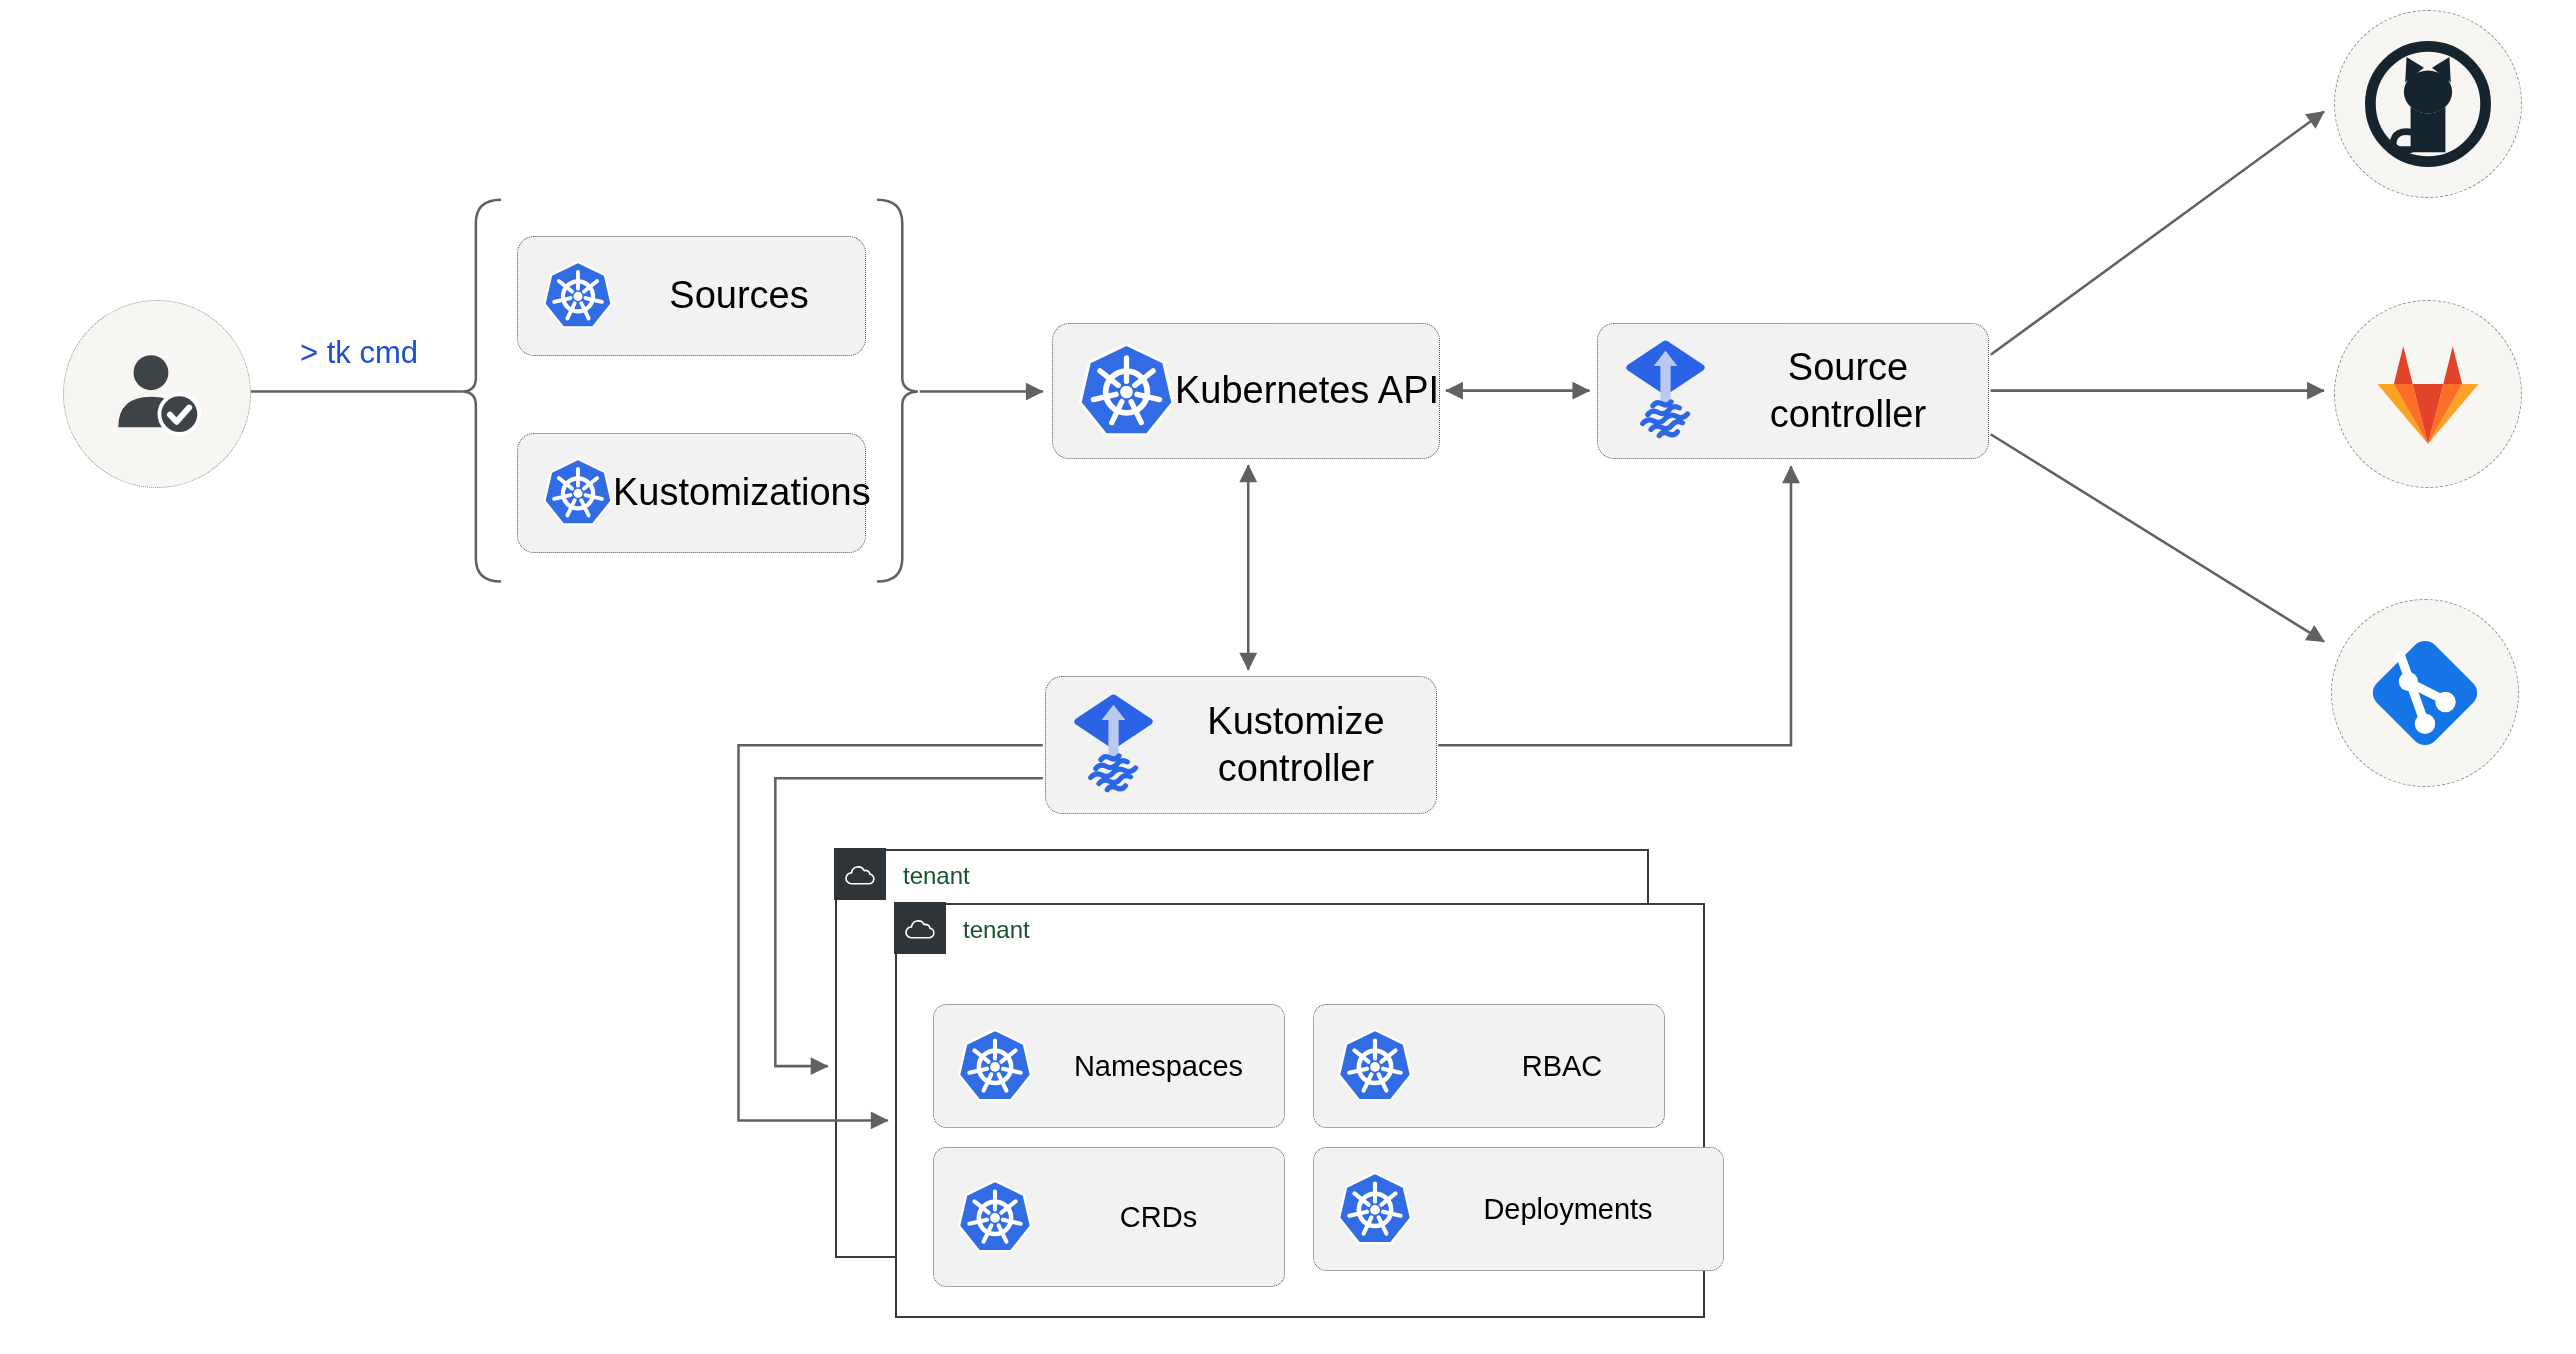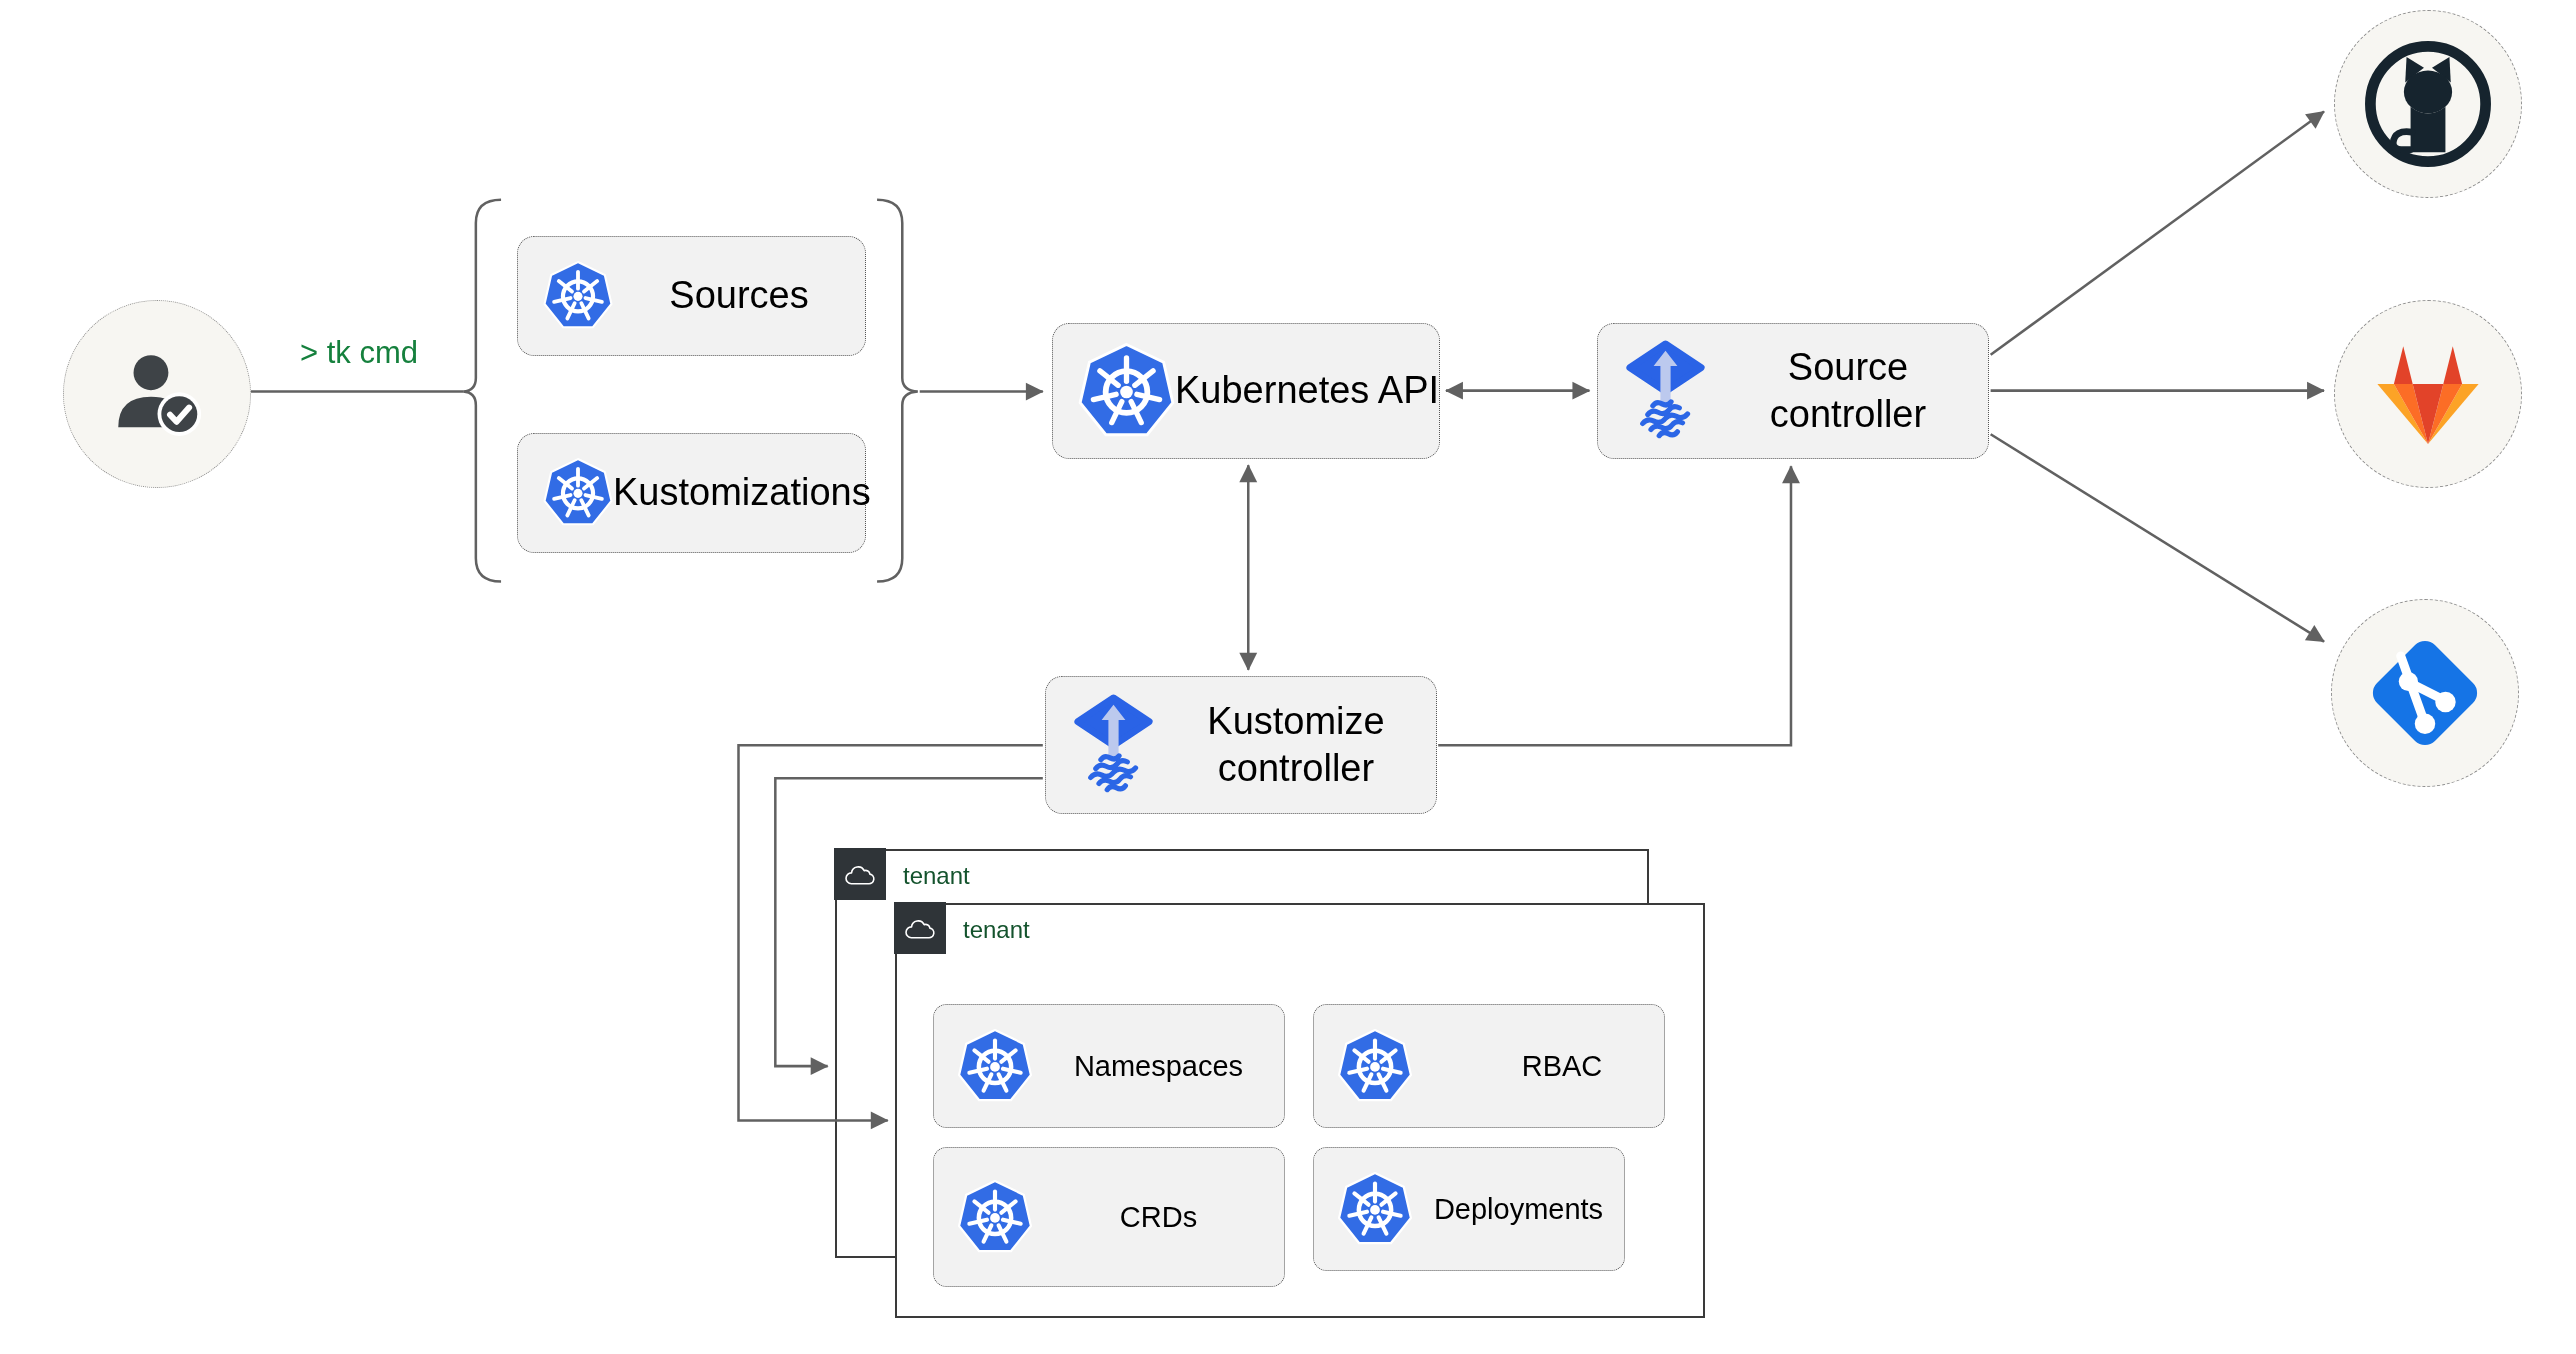--- a/index.html
+++ b/index.html
@@ -27,21 +27,21 @@
   .tenant .tenant-label{position:absolute;left:66px;top:0;height:50px;line-height:50px;
         font-size:24px;color:#14532d;}
   #tenant-back{left:835px;top:849px;width:814px;height:409px;z-index:5;}
   #tenant-front{left:895px;top:903px;width:810px;height:415px;z-index:8;}
 
   
   .resource{border-radius:13.6px;padding-left:23px;}
   .resource .label{font-size:29px;}
 
   
-  .free-label{position:absolute;font-size:31px;color:#15803d;text-align:center;z-index:20;}
+  .free-label{position:absolute;font-size:31px;color:#1d4ed8;text-align:center;z-index:20;}
 
   
   .icon{display:block;flex:0 0 auto;}
 </style>
 </head>
 <body>
 
 <div id="canvas">
 
   <svg width="0" height="0" style="position:absolute" aria-hidden="true">
@@ -216,21 +216,21 @@
         <use href="#sym-k8s"></use>
       </svg>
     <div class="label nowrap">RBAC</div>
   </div>
   <div class="node resource" style="left:933px;top:1147px;width:352px;height:140px;">
     <svg class="icon" width="76" height="79" viewBox="0 0 78 82">
         <use href="#sym-k8s"></use>
       </svg>
     <div class="label nowrap">CRDs</div>
   </div>
-  <div class="node resource" style="left:1313px;top:1147px;width:312px;height:124px;">
+  <div class="node resource" style="left:1313px;top:1147px;width:411px;height:124px;">
     <svg class="icon" width="76" height="79" viewBox="0 0 78 82">
         <use href="#sym-k8s"></use>
       </svg>
     <div class="label nowrap">Deployments</div>
   </div>
 
   <svg id="overlay" viewBox="0 0 2658 1398">
     <defs>
       <marker id="arrow" viewBox="0 0 12 12" refX="10.5" refY="6" markerWidth="8.5" markerHeight="8.5" orient="auto-start-reverse">
         <path d="M1 1 L11 6 L1 11 Z" fill="#616161"></path>

